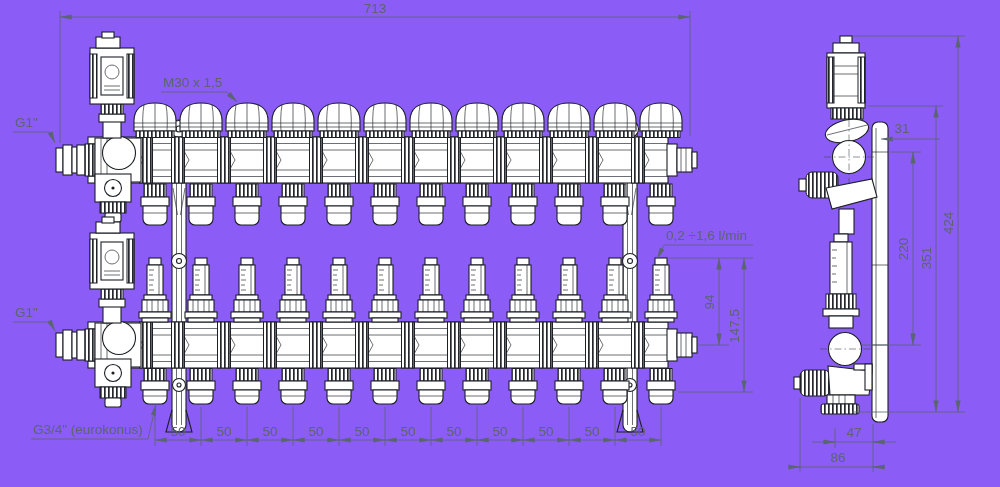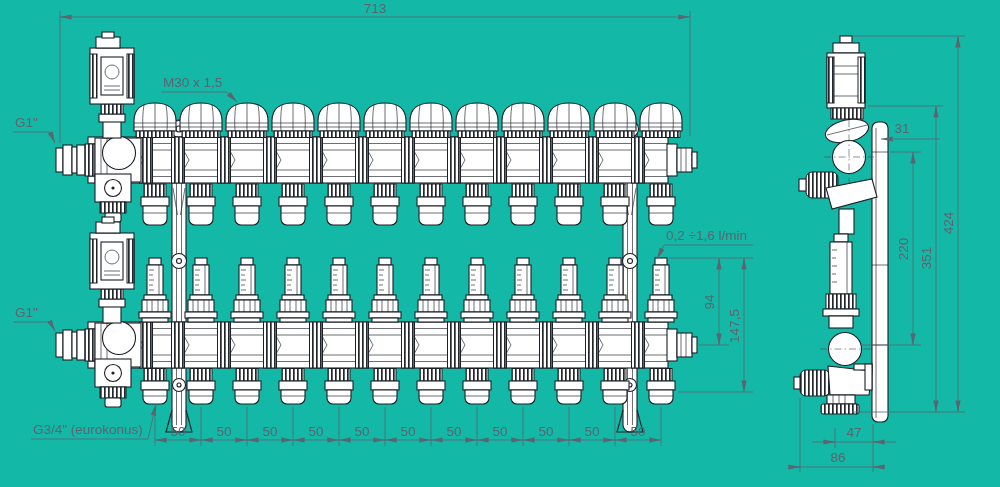--- a/index.html
+++ b/index.html
@@ -1,16 +1,16 @@
 <!DOCTYPE html>
 <html><head>
 <meta charset="utf-8">
 <style>
   html,body{margin:0;padding:0;background:#ffffff;}
-  .stage{width:1000px;height:487px;position:relative;background:#14b8a6;}
+  .stage{width:1000px;height:487px;position:relative;background:#8b5cf6;}
   svg{display:block;}
   .ln{stroke:#1c2026;fill:none;stroke-width:1.1;}
   .lnf{stroke:#1c2026;fill:#ffffff;stroke-width:1.1;}
   .thin{stroke-width:0.65;}
   .knurl{fill:url(#knurl);stroke:#1c2026;stroke-width:1;}
   .cl{stroke:#444a52;fill:none;stroke-width:0.6;stroke-dasharray:7 3 1.5 3;}
   .dim{stroke:#5b6570;fill:none;stroke-width:0.8;}
   .dimt{fill:#5b6570;font-family:"Liberation Sans",sans-serif;font-size:13.5px;}
   .mid{text-anchor:middle;}
 </style>

